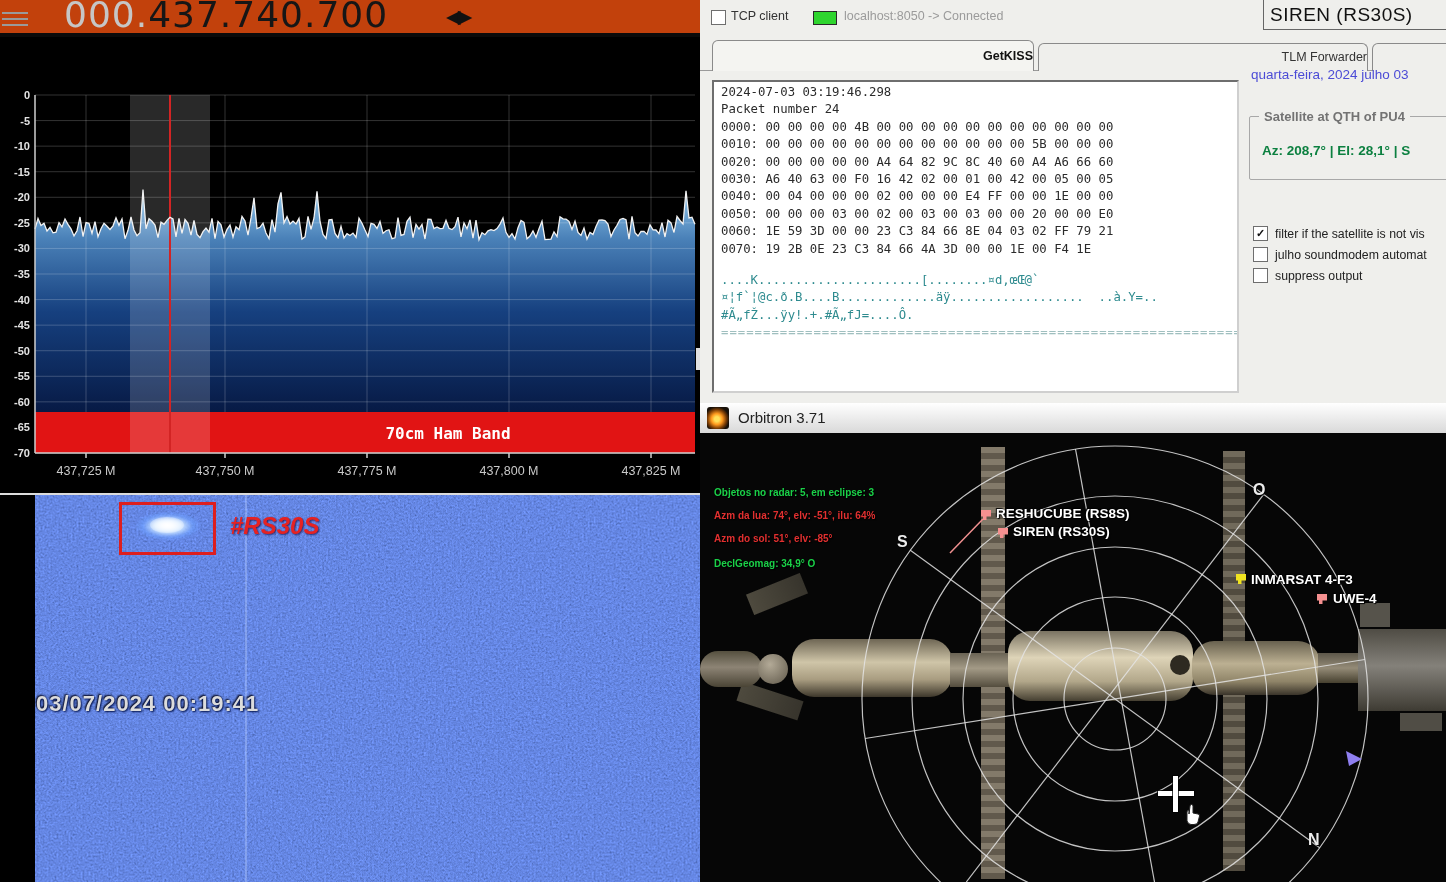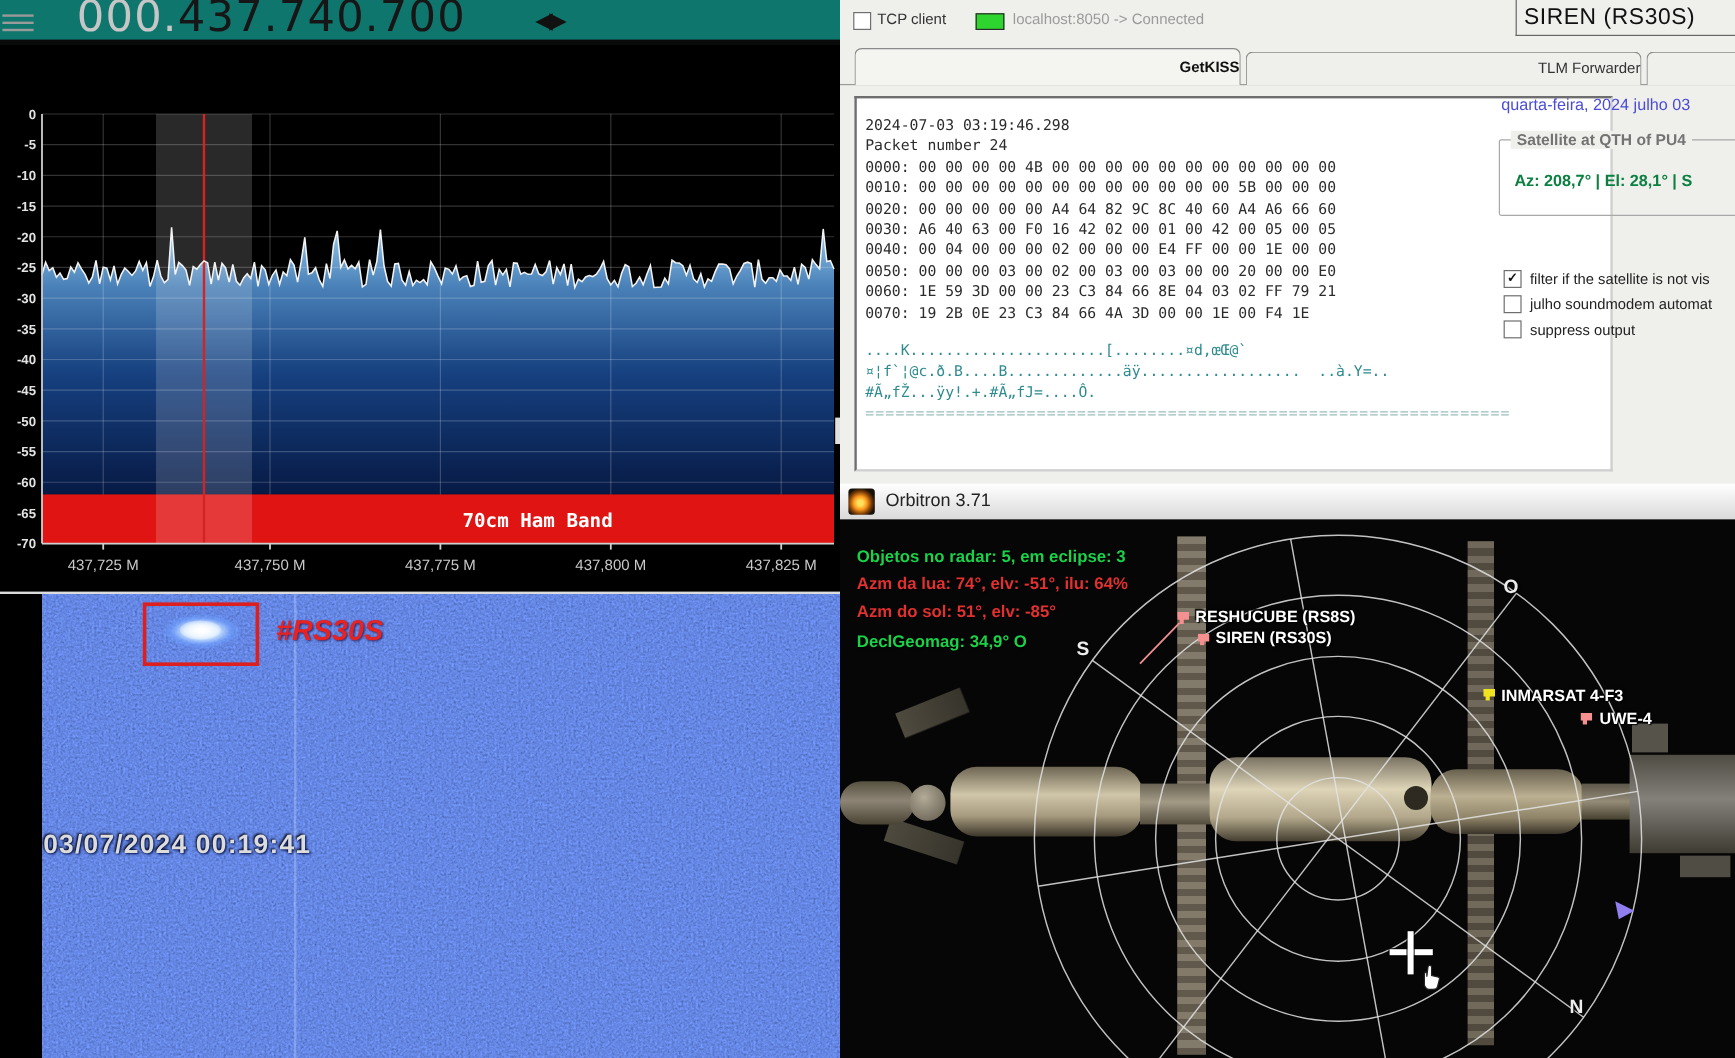--- a/index.html
+++ b/index.html
@@ -1,21 +1,21 @@
 <!DOCTYPE html>
 <html><head>
 <meta charset="utf-8">
 <style>
   html,body{margin:0;padding:0;background:#000;}
   #screen{position:relative;width:1446px;height:882px;overflow:hidden;background:#000;
           font-family:"Liberation Sans",sans-serif;}
   .abs{position:absolute;}
 
   
-  #topbar{left:0;top:0;width:700px;height:33px;background:#0f766e;border-bottom:4px solid #0a0a0a;text-decoration:underline;}
+  #topbar{left:0;top:0;width:700px;height:33px;background:#c2410c;border-bottom:4px solid #0a0a0a;text-decoration:underline;}
   #tuner-ic{left:2px;top:8px;width:26px;height:18px;}
   #tuner-ic i{display:block;height:2px;background:#9a9a9a;margin:4px 0;}
   #freq{left:64px;top:-6px;font-family:"DejaVu Sans",sans-serif;font-size:36px;letter-spacing:1px;white-space:nowrap;}
   #freq .dim{color:#c6c6c6;}
   #freq .main{color:#161616;}
   #freq-arrows{left:446px;top:5px;font-size:19px;color:#111;letter-spacing:-3px;cursor:pointer;}
 
   
   #spectrum{left:0;top:37px;width:700px;height:453px;background:#000;}
   .ylab{fill:#e3e3e3;font:bold 11px "Liberation Sans",sans-serif;}
@@ -43,41 +43,41 @@
   #tcp-label{left:31px;top:9px;font-size:12.5px;color:#333;}
   #conn-status{left:144px;top:9px;font-size:12.5px;color:#9b9b9b;}
   #siren-box{left:563px;top:0;width:183px;height:29px;border-left:1px solid #666;border-bottom:1px solid #666;}
   #siren-box span{margin-left:6px;font-size:19px;line-height:29px;color:#111;letter-spacing:0.5px;}
   #pane{left:0;top:70px;width:746px;height:333px;border-top:1px solid #9a9a9a;background:#efefec;}
   .tab{box-sizing:border-box;text-align:right;border:1px solid #8a8a8a;border-bottom:none;
        border-radius:6px 6px 0 0;font-size:12.5px;color:#333;background:#efefec;}
   #tab1{left:12px;top:40px;width:322px;height:31px;line-height:30px;font-weight:bold;background:#f4f4f1;z-index:3;color:#111;}
   #tab2{left:338px;top:43px;width:330px;height:28px;line-height:27px;}
   #tab3{left:672px;top:43px;width:80px;height:28px;}
-  #packet{left:12px;top:80px;width:632px;height:313px;background:#fff;overflow:hidden;
-      border:2px solid;border-color:#6e6e6e #cfcfcf #cfcfcf #6e6e6e;padding:14px 0 0 7px;box-sizing:border-box;
+  #packet{left:12px;top:80px;width:527px;height:313px;background:#fff;overflow:hidden;
+      border:2px solid;border-color:#6e6e6e #cfcfcf #cfcfcf #6e6e6e;padding:2px 0 0 7px;box-sizing:border-box;
       font-family:"DejaVu Sans Mono",monospace;font-size:12.3px;line-height:17.4px;color:#2b2b2b;white-space:pre;}
   .ascii{color:#2e8b8f;}
   #sep{color:#9fbfbf;letter-spacing:1px;}
-  #side-date{left:551px;top:80px;font-size:13.5px;color:#4b4bd6;white-space:nowrap;}
+  #side-date{left:551px;top:67px;font-size:13.5px;color:#4b4bd6;white-space:nowrap;}
   #qth-group{left:549px;top:116px;width:220px;height:62px;border:1px solid #a8a8a8;border-radius:2px;}
   #qth-legend{left:559px;top:109px;background:#efefec;padding:0 5px;font-size:13px;font-weight:bold;color:#737373;white-space:nowrap;}
   #azel{left:562px;top:143px;font-size:13.5px;font-weight:bold;color:#0c8040;white-space:nowrap;}
   .side-cb-row{left:553px;white-space:nowrap;}
   .side-cb-row .cb{display:inline-block;vertical-align:middle;margin-right:7px;}
   .side-cb-row .lbl{font-size:12.3px;color:#222;vertical-align:middle;}
 
   
   #orb-title{left:700px;top:403px;width:746px;height:30px;background:linear-gradient(#ffffff,#d9d9d9);
      border-bottom:1px solid #888;}
   #orb-ic{left:7px;top:4px;width:22px;height:22px;border-radius:3px;background:
      radial-gradient(circle at 45% 55%, #ffe05a 0 14%, #ff9a1e 32%, #7a3c05 55%, #171008 72%);}
   #orb-title-text{left:38px;top:6px;font-size:15px;color:#222;}
   #orb-map{left:700px;top:433px;width:746px;height:449px;background:#060606;overflow:hidden;}
-  .orb-info{left:14px;font-size:14px;font-weight:bold;white-space:nowrap;text-shadow:1px 1px 1px #000;}
+  .orb-info{left:14px;font-size:10px;font-weight:bold;white-space:nowrap;text-shadow:1px 1px 1px #000;margin-top:32px;}
   .compass{font-size:16px;font-weight:bold;color:#ececec;text-shadow:1px 1px 1px #000;}
   .sat-label{font-size:13.5px;font-weight:bold;color:#fff;white-space:nowrap;
      text-shadow:1px 1px 1px #000,-1px -1px 1px #000;}
   .sat-marker{width:10px;height:10px;clip-path:polygon(0 0,100% 0,100% 65%,55% 65%,55% 100%,20% 100%,20% 65%,0 65%);}
   
   .iss{filter:blur(0.4px);}
   #truss1{left:281px;top:14px;width:24px;height:432px;opacity:.95;
      background:repeating-linear-gradient(180deg,#8a8170 0 6px,#665e50 6px 12px);}
   #truss2{left:523px;top:18px;width:22px;height:420px;opacity:.9;
      background:repeating-linear-gradient(180deg,#7d7565 0 6px,#5a5346 6px 12px);}

